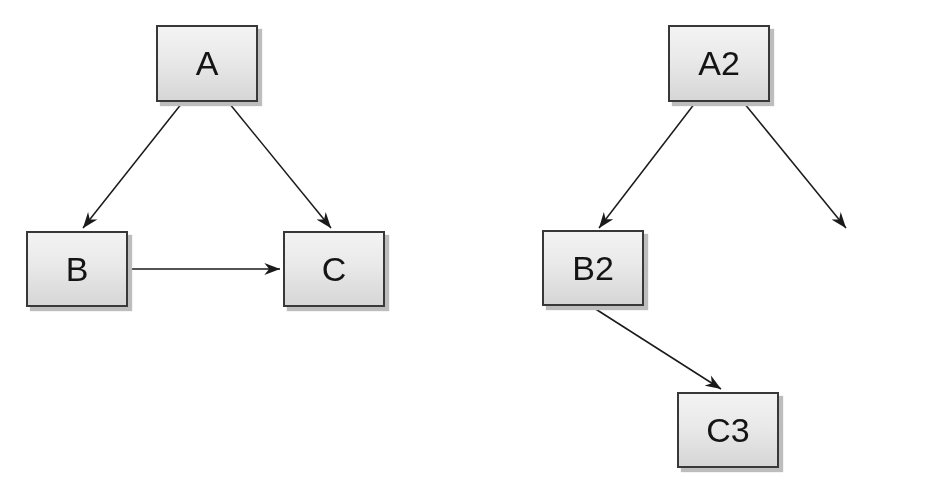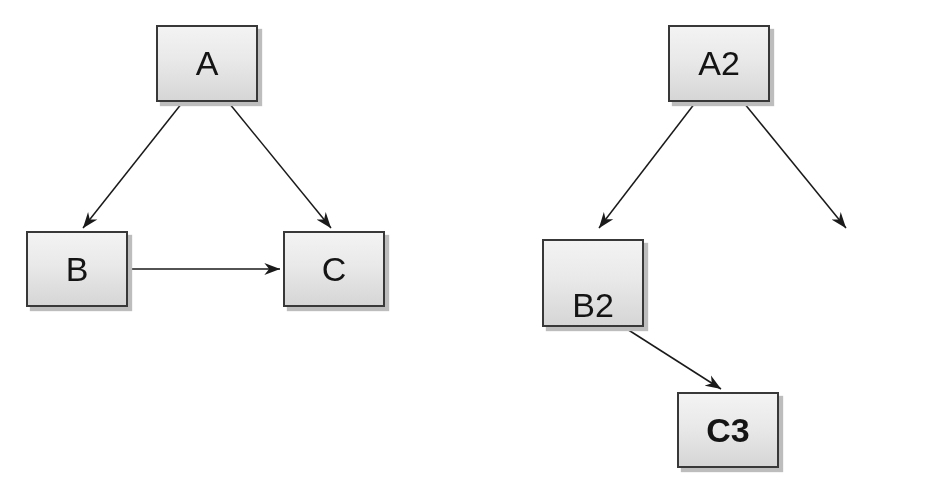--- a/index.html
+++ b/index.html
@@ -34,23 +34,23 @@
     justify-content: center;
     font-size: 34px;
     color: #141414;
     cursor: default;
     user-select: none;
   }
   .n-A  { left: 156px; top: 25px;  width: 102px; height: 77px; }
   .n-B  { left: 26px;  top: 231px; width: 102px; height: 76px; }
   .n-C  { left: 283px; top: 231px; width: 102px; height: 76px; }
   .n-A2 { left: 668px; top: 25px;  width: 102px; height: 77px; text-align: center; }
-  .n-B2 { left: 542px; top: 239px; width: 102px; height: 88px; align-items: flex-end; }
+  .n-B2 { left: 542px; top: 230px; width: 102px; height: 76px; }
   .n-C2 { left: 798px; top: 231px; width: 102px; height: 76px; }
-  .n-C3 { left: 677px; top: 392px; width: 102px; height: 76px; font-weight: bold; }
+  .n-C3 { left: 677px; top: 392px; width: 102px; height: 76px; }
   .edge {
     stroke: #1a1a1a;
     stroke-width: 1.5;
     fill: none;
   }
 </style>
 </head>
 <body>
 
 <div class="canvas">

